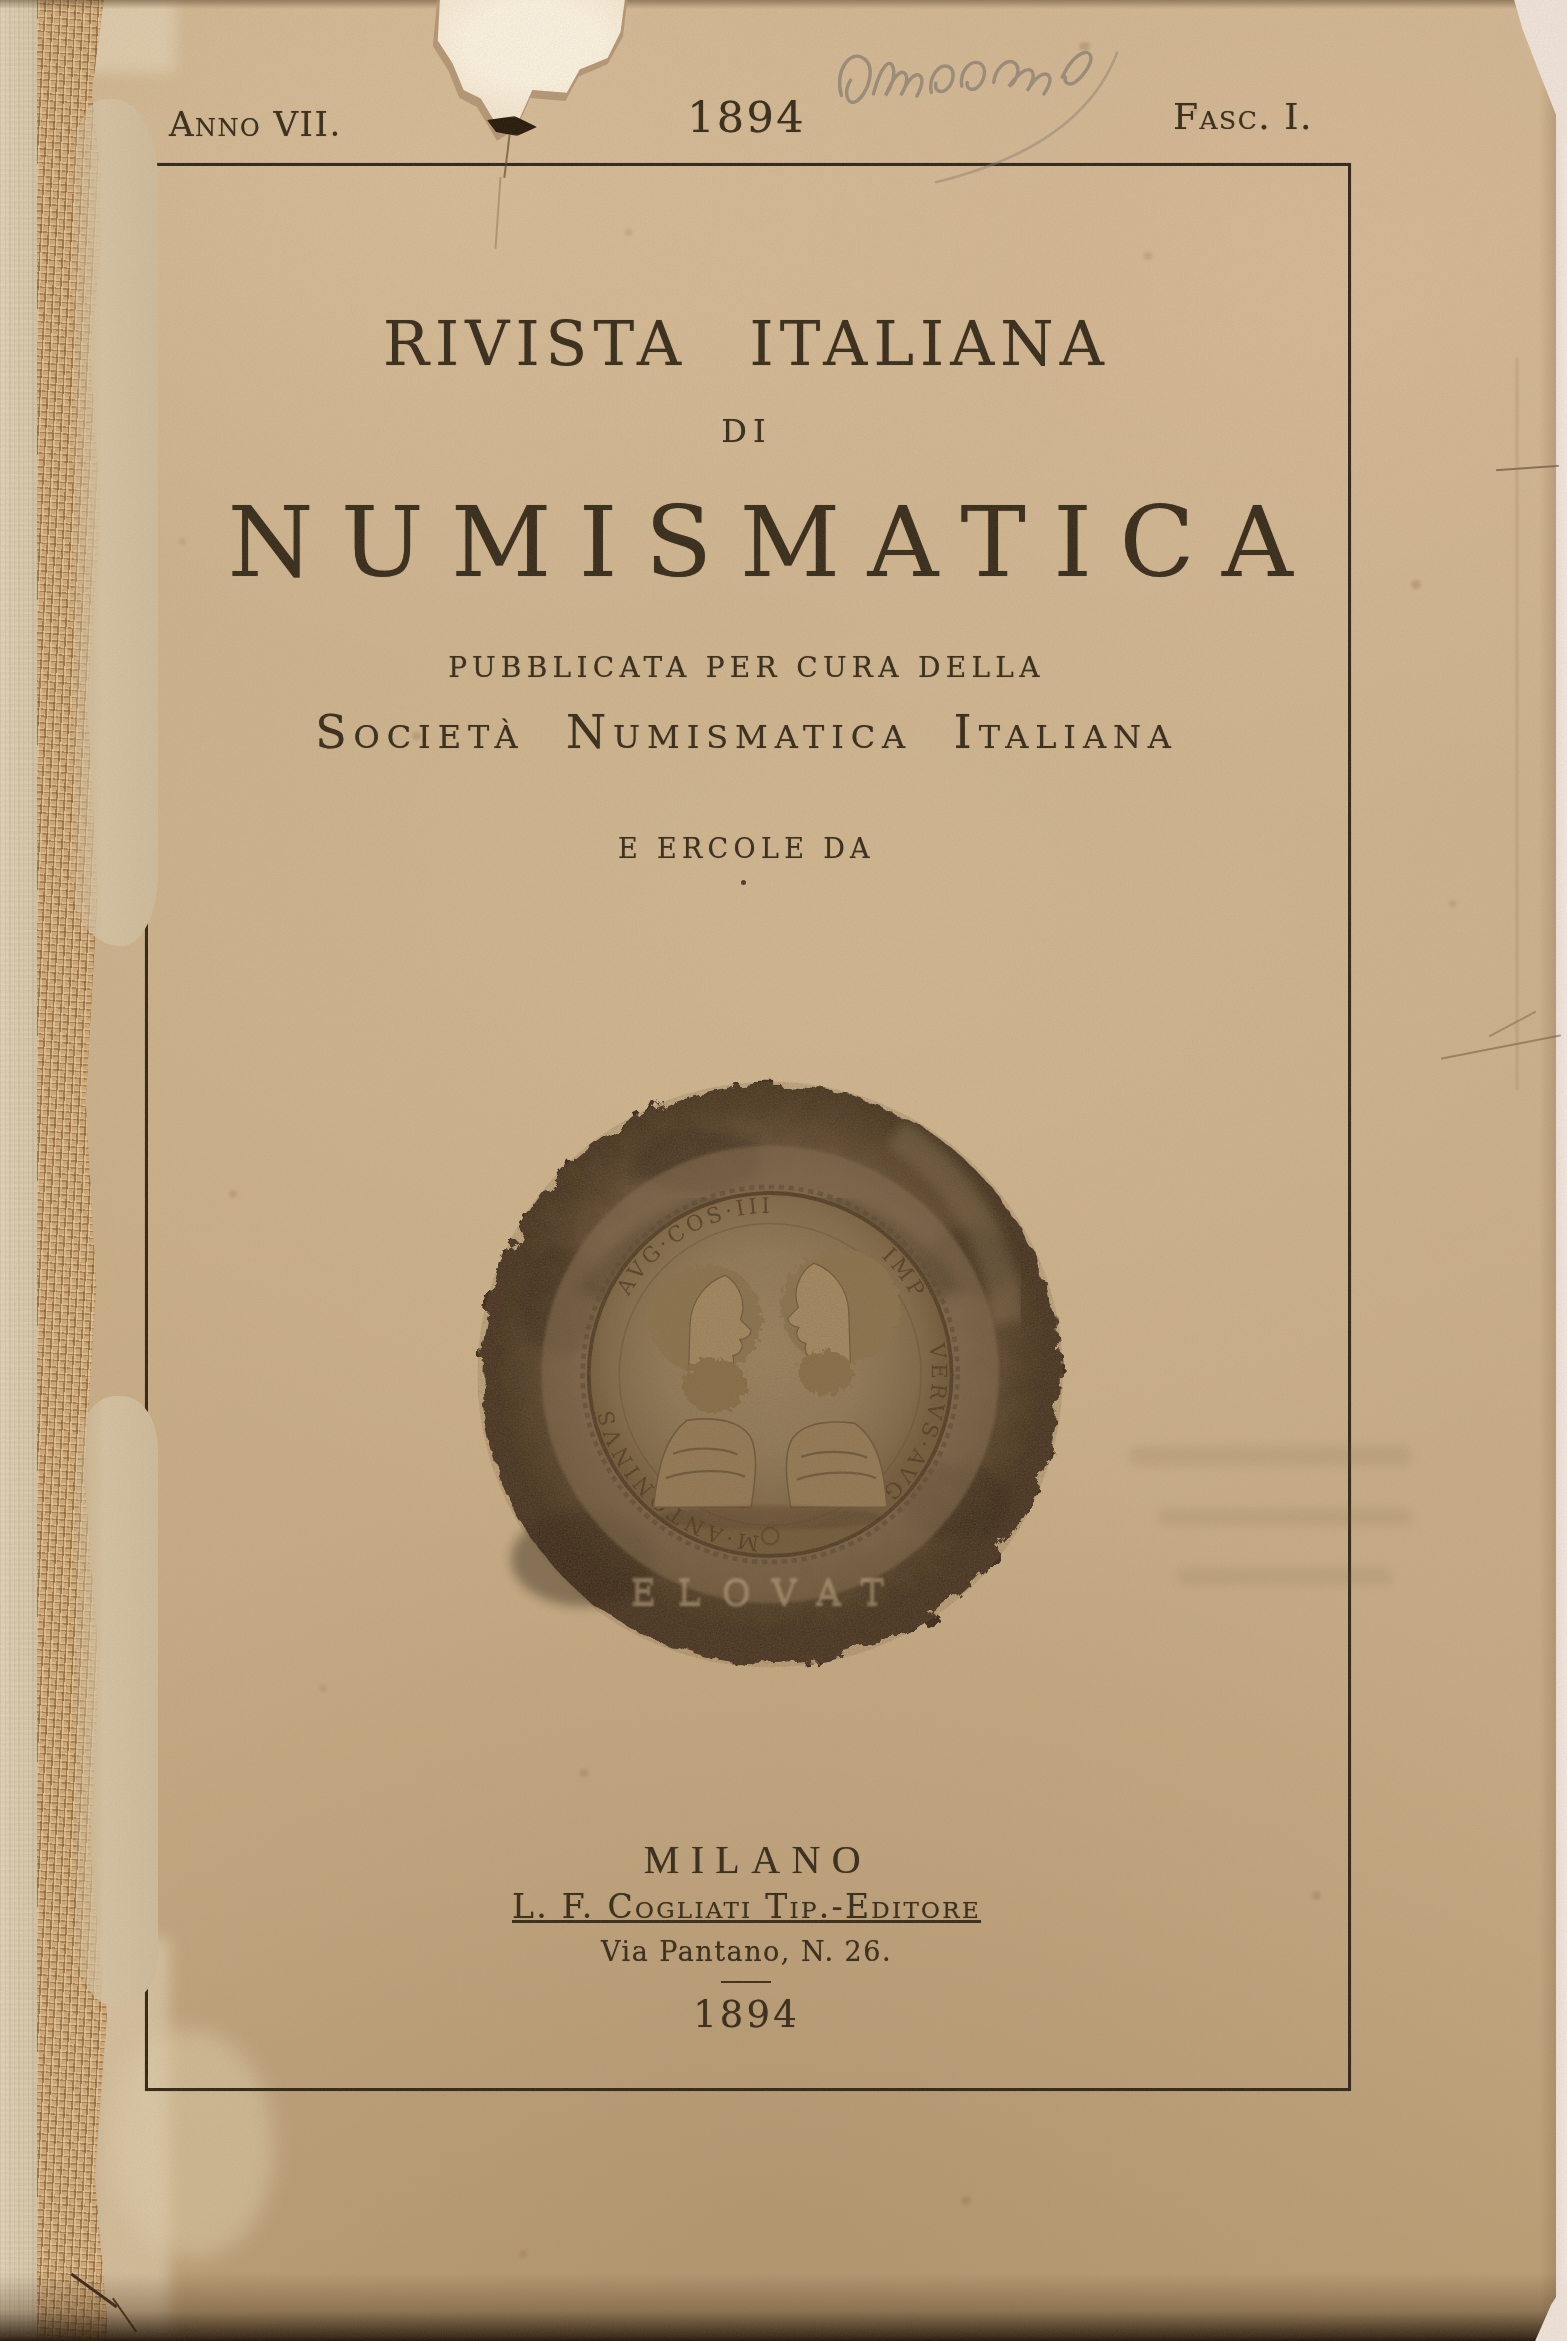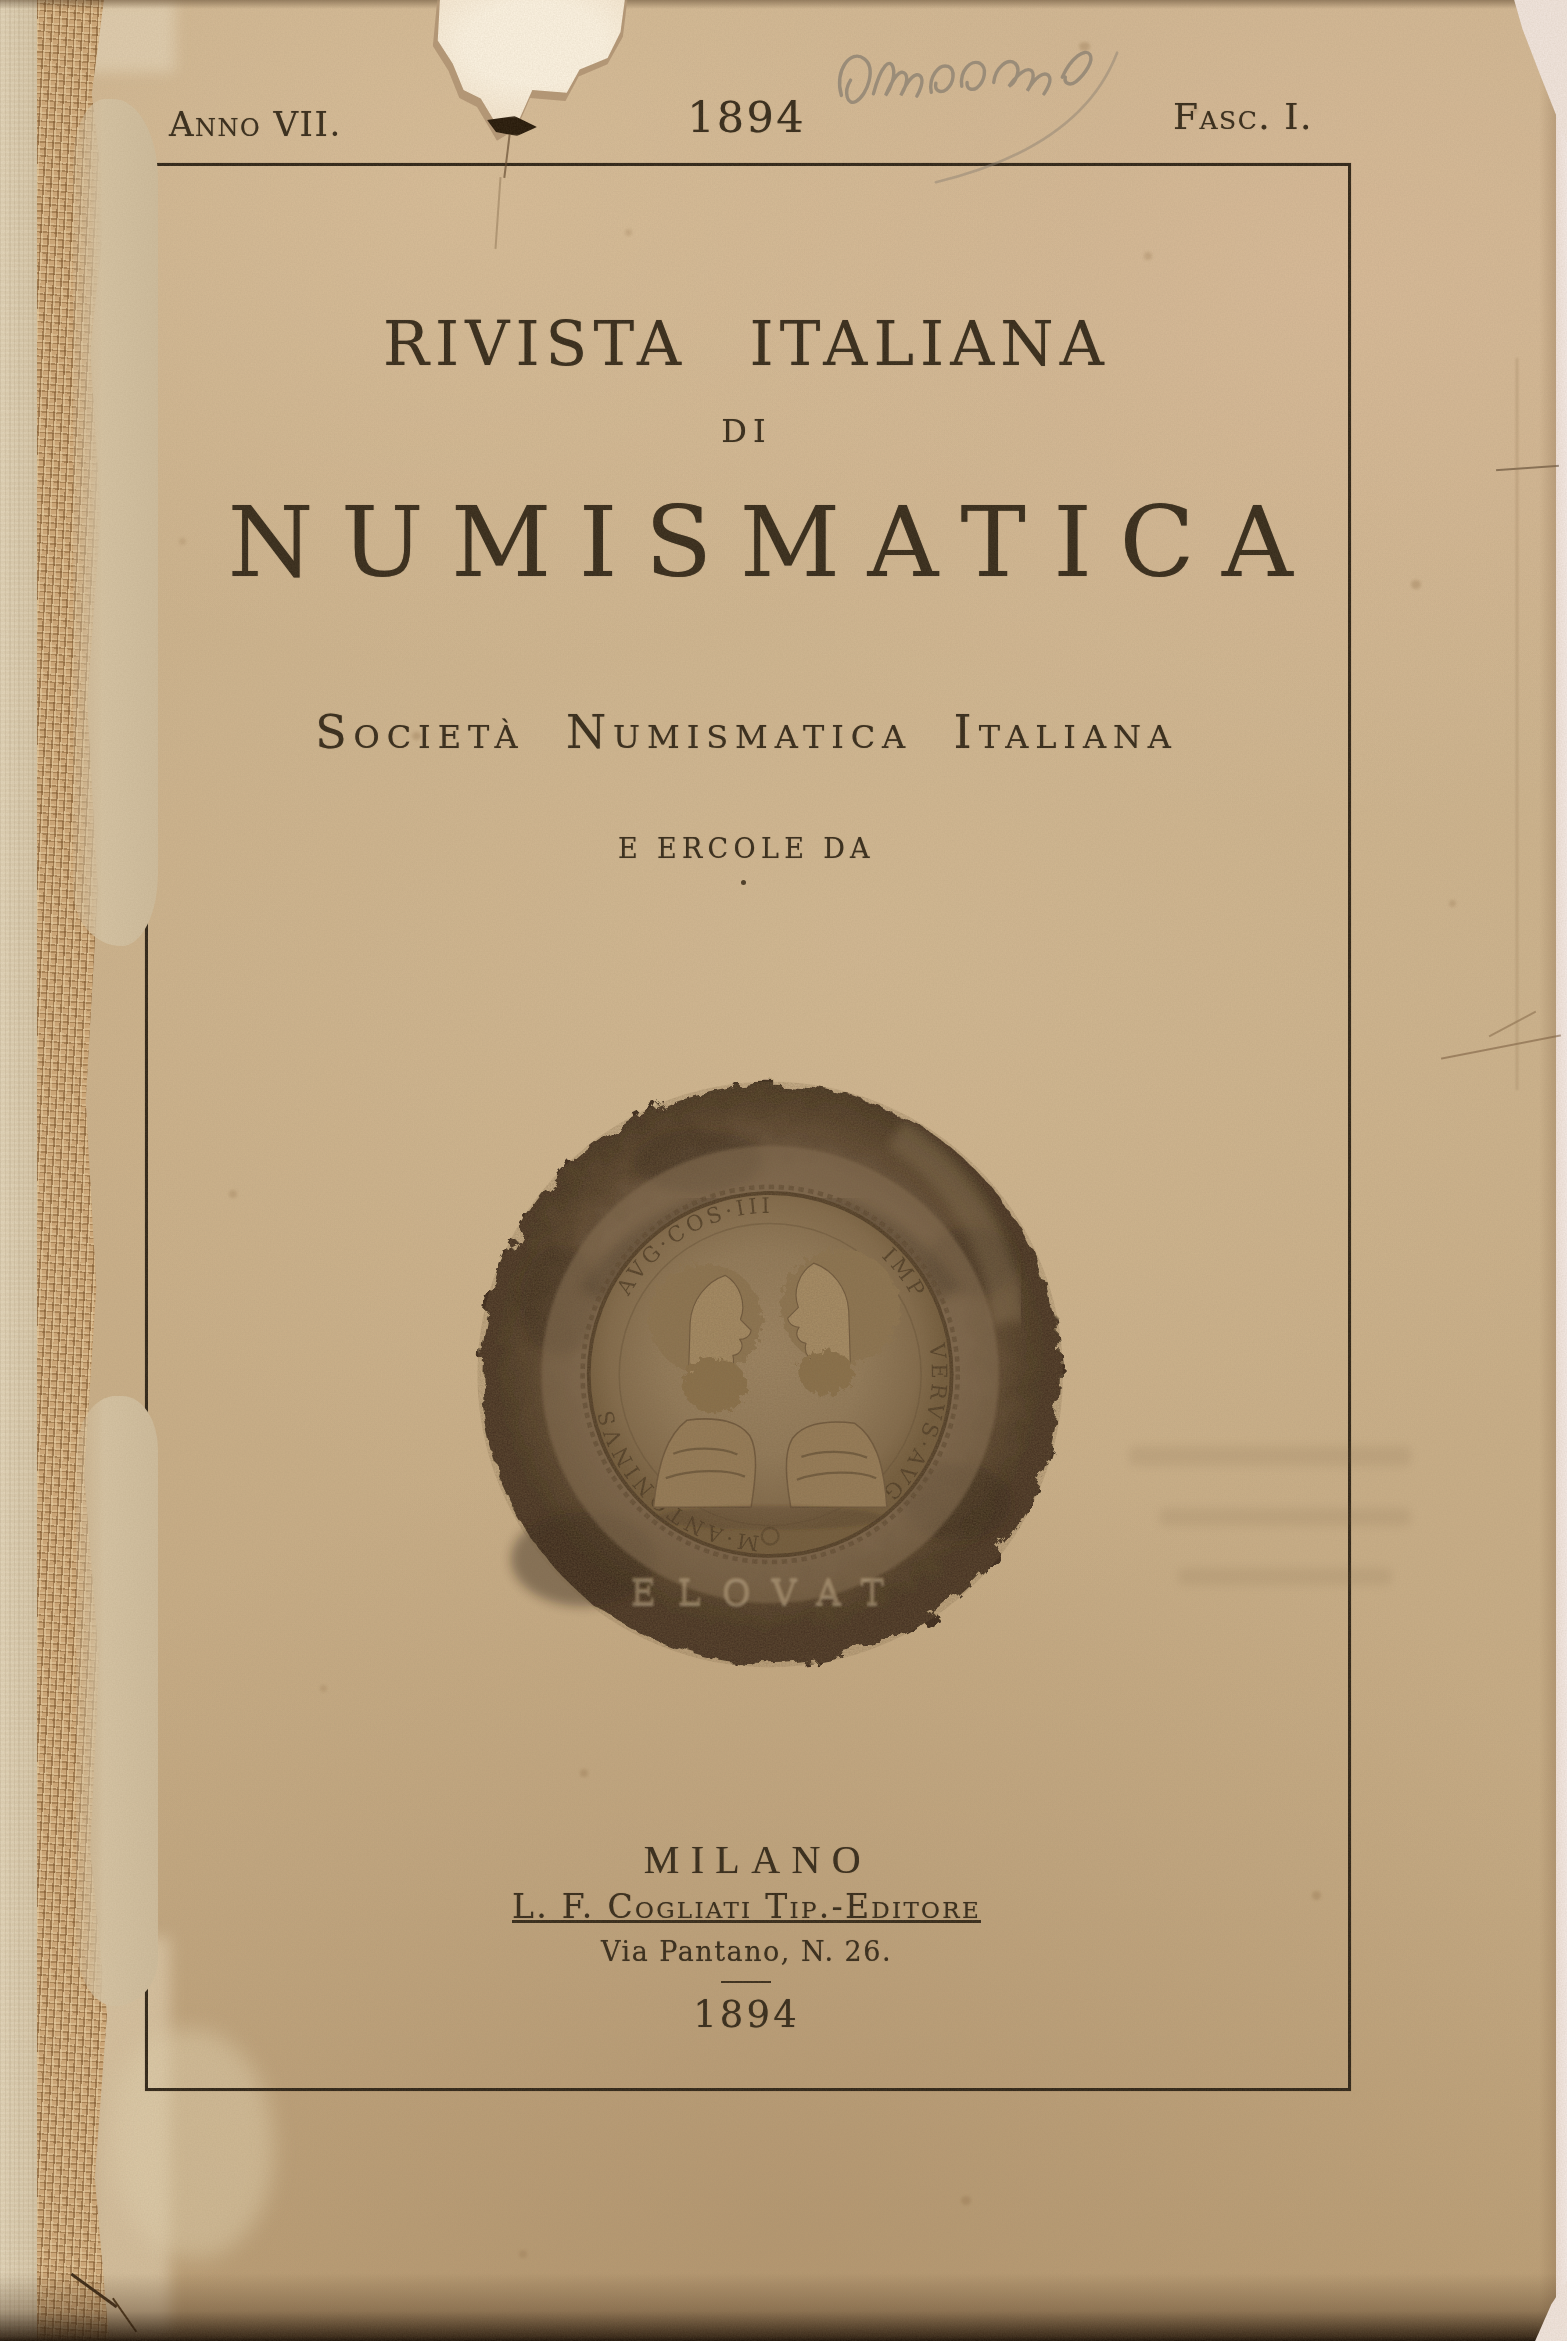--- a/index.html
+++ b/index.html
@@ -137,20 +137,21 @@
 
     <div class="frame"></div>
 
     <div class="anno ink sc">Anno VII.</div>
     <div class="cline year-top ink">1894</div>
     <div class="fasc ink sc">Fasc. I.</div>
 
     <div class="cline rivista ink">RIVISTA ITALIANA</div>
     <div class="cline di ink">DI</div>
     <div class="cline numis ink">NUMISMATICA</div>
+    <div class="cline cura ink">PUBBLICATA PER CURA DELLA</div>
     <div class="cline societa ink sc">Società Numismatica Italiana</div>
     <div class="cline diretta ink">E ERCOLE DA</div>
     <div class="ed-dot"></div>
 
     <svg class="medal" width="610" height="610" viewBox="0 0 800 800">
       <defs>
         <radialGradient id="rimG" cx="50%" cy="47%">
           <stop offset="0%" stop-color="#8a745a"></stop>
           <stop offset="45%" stop-color="#7d6750"></stop>
           <stop offset="66%" stop-color="#6a543f"></stop>

